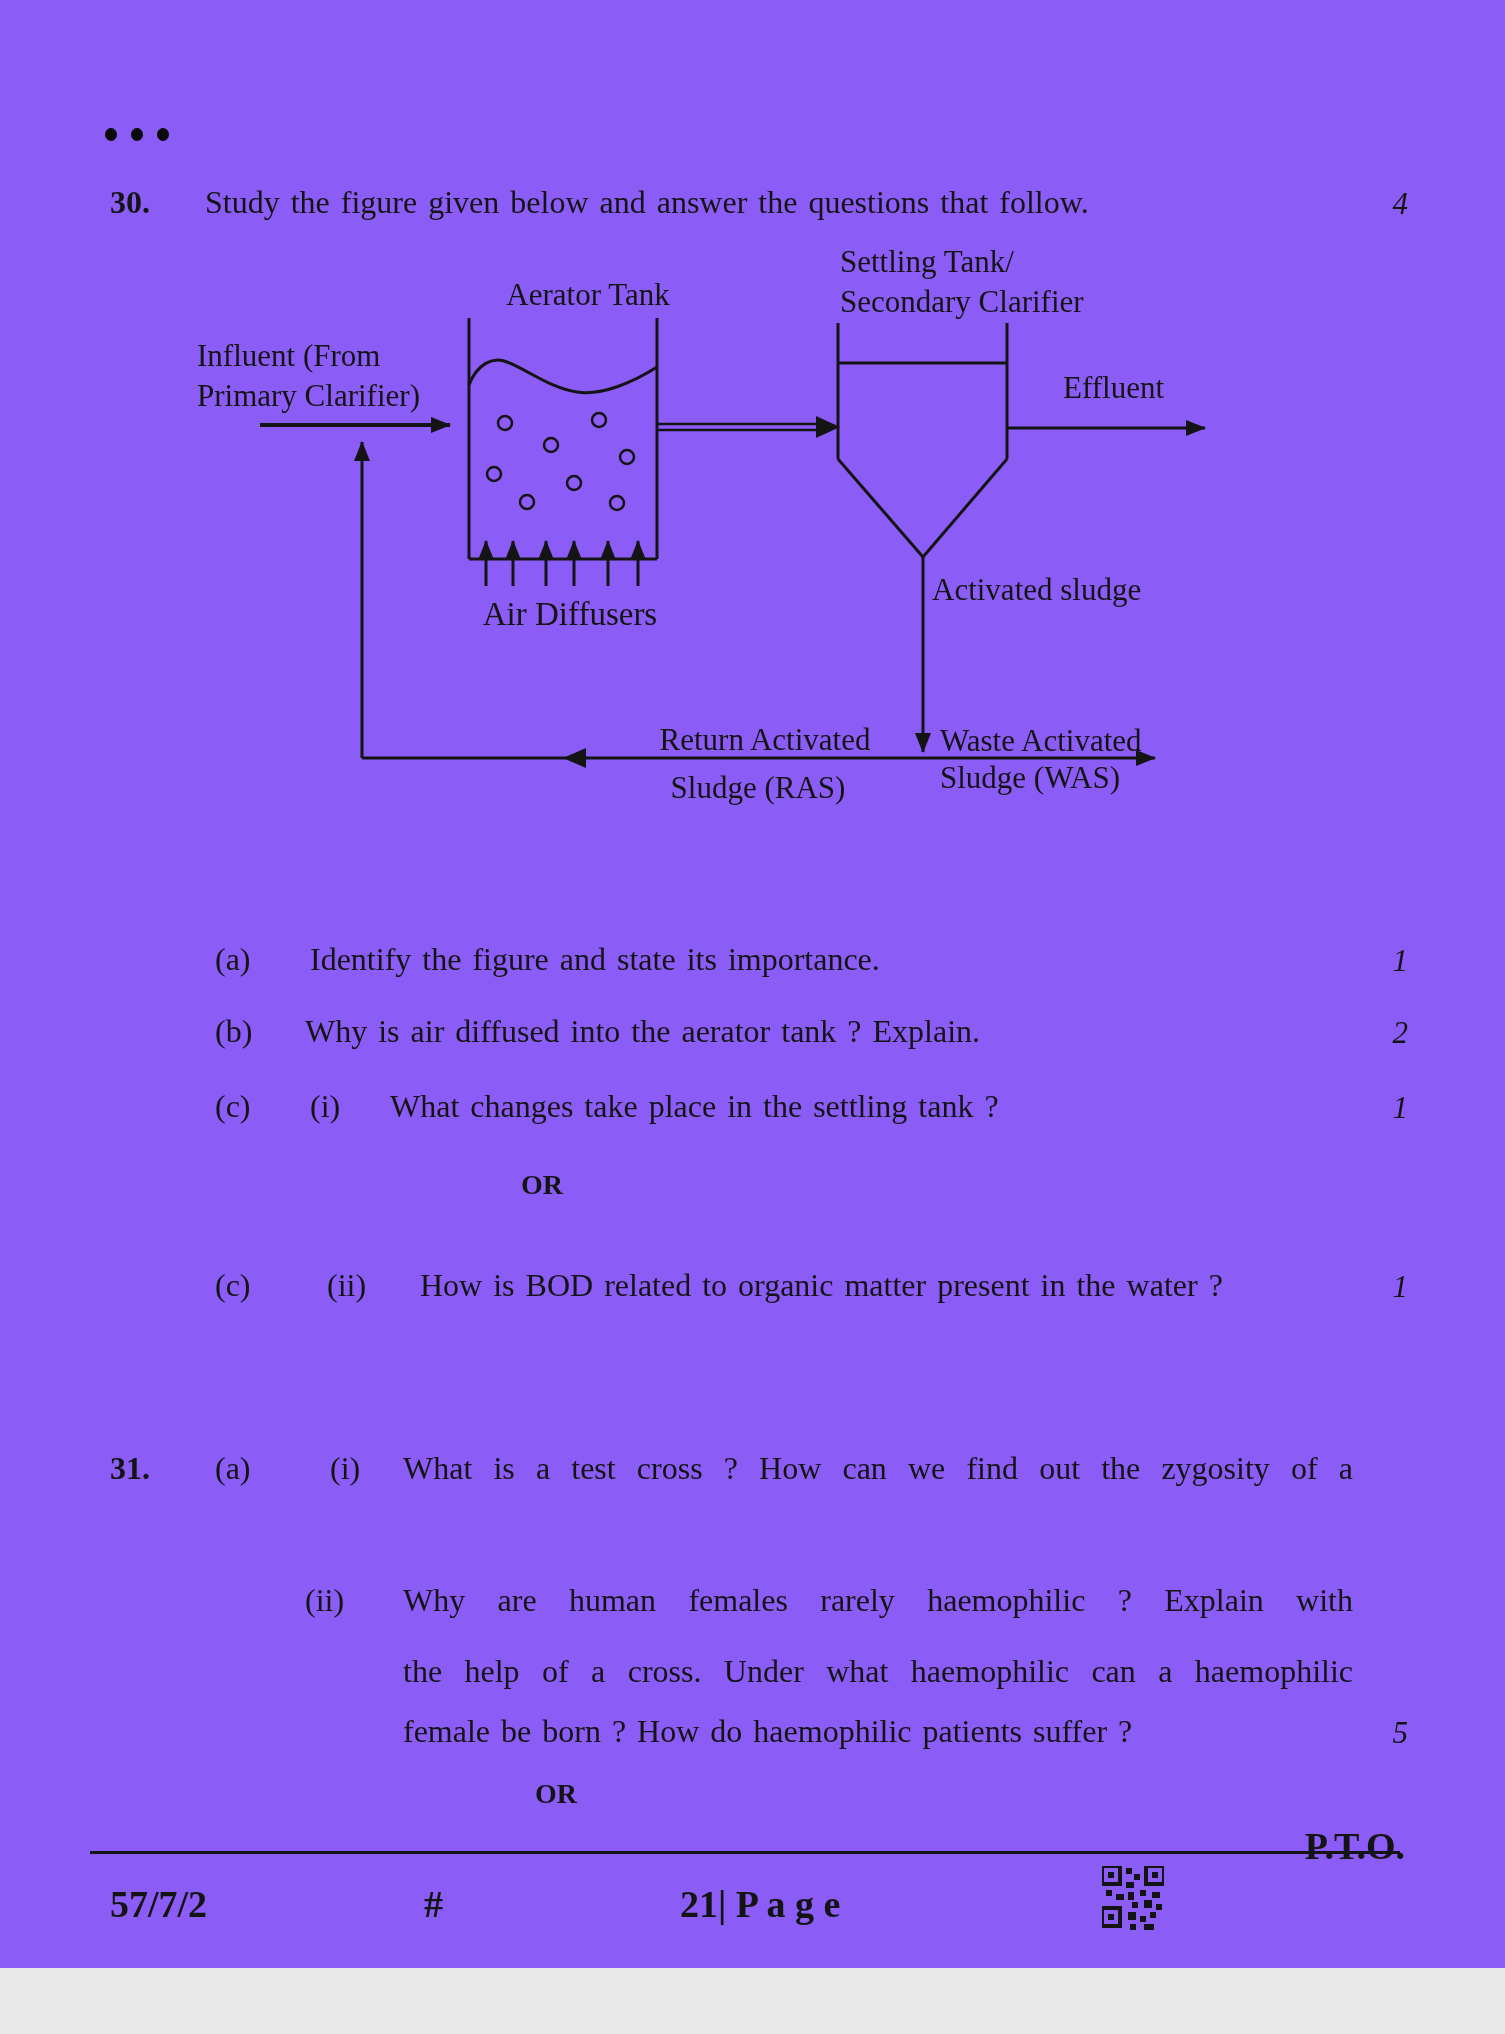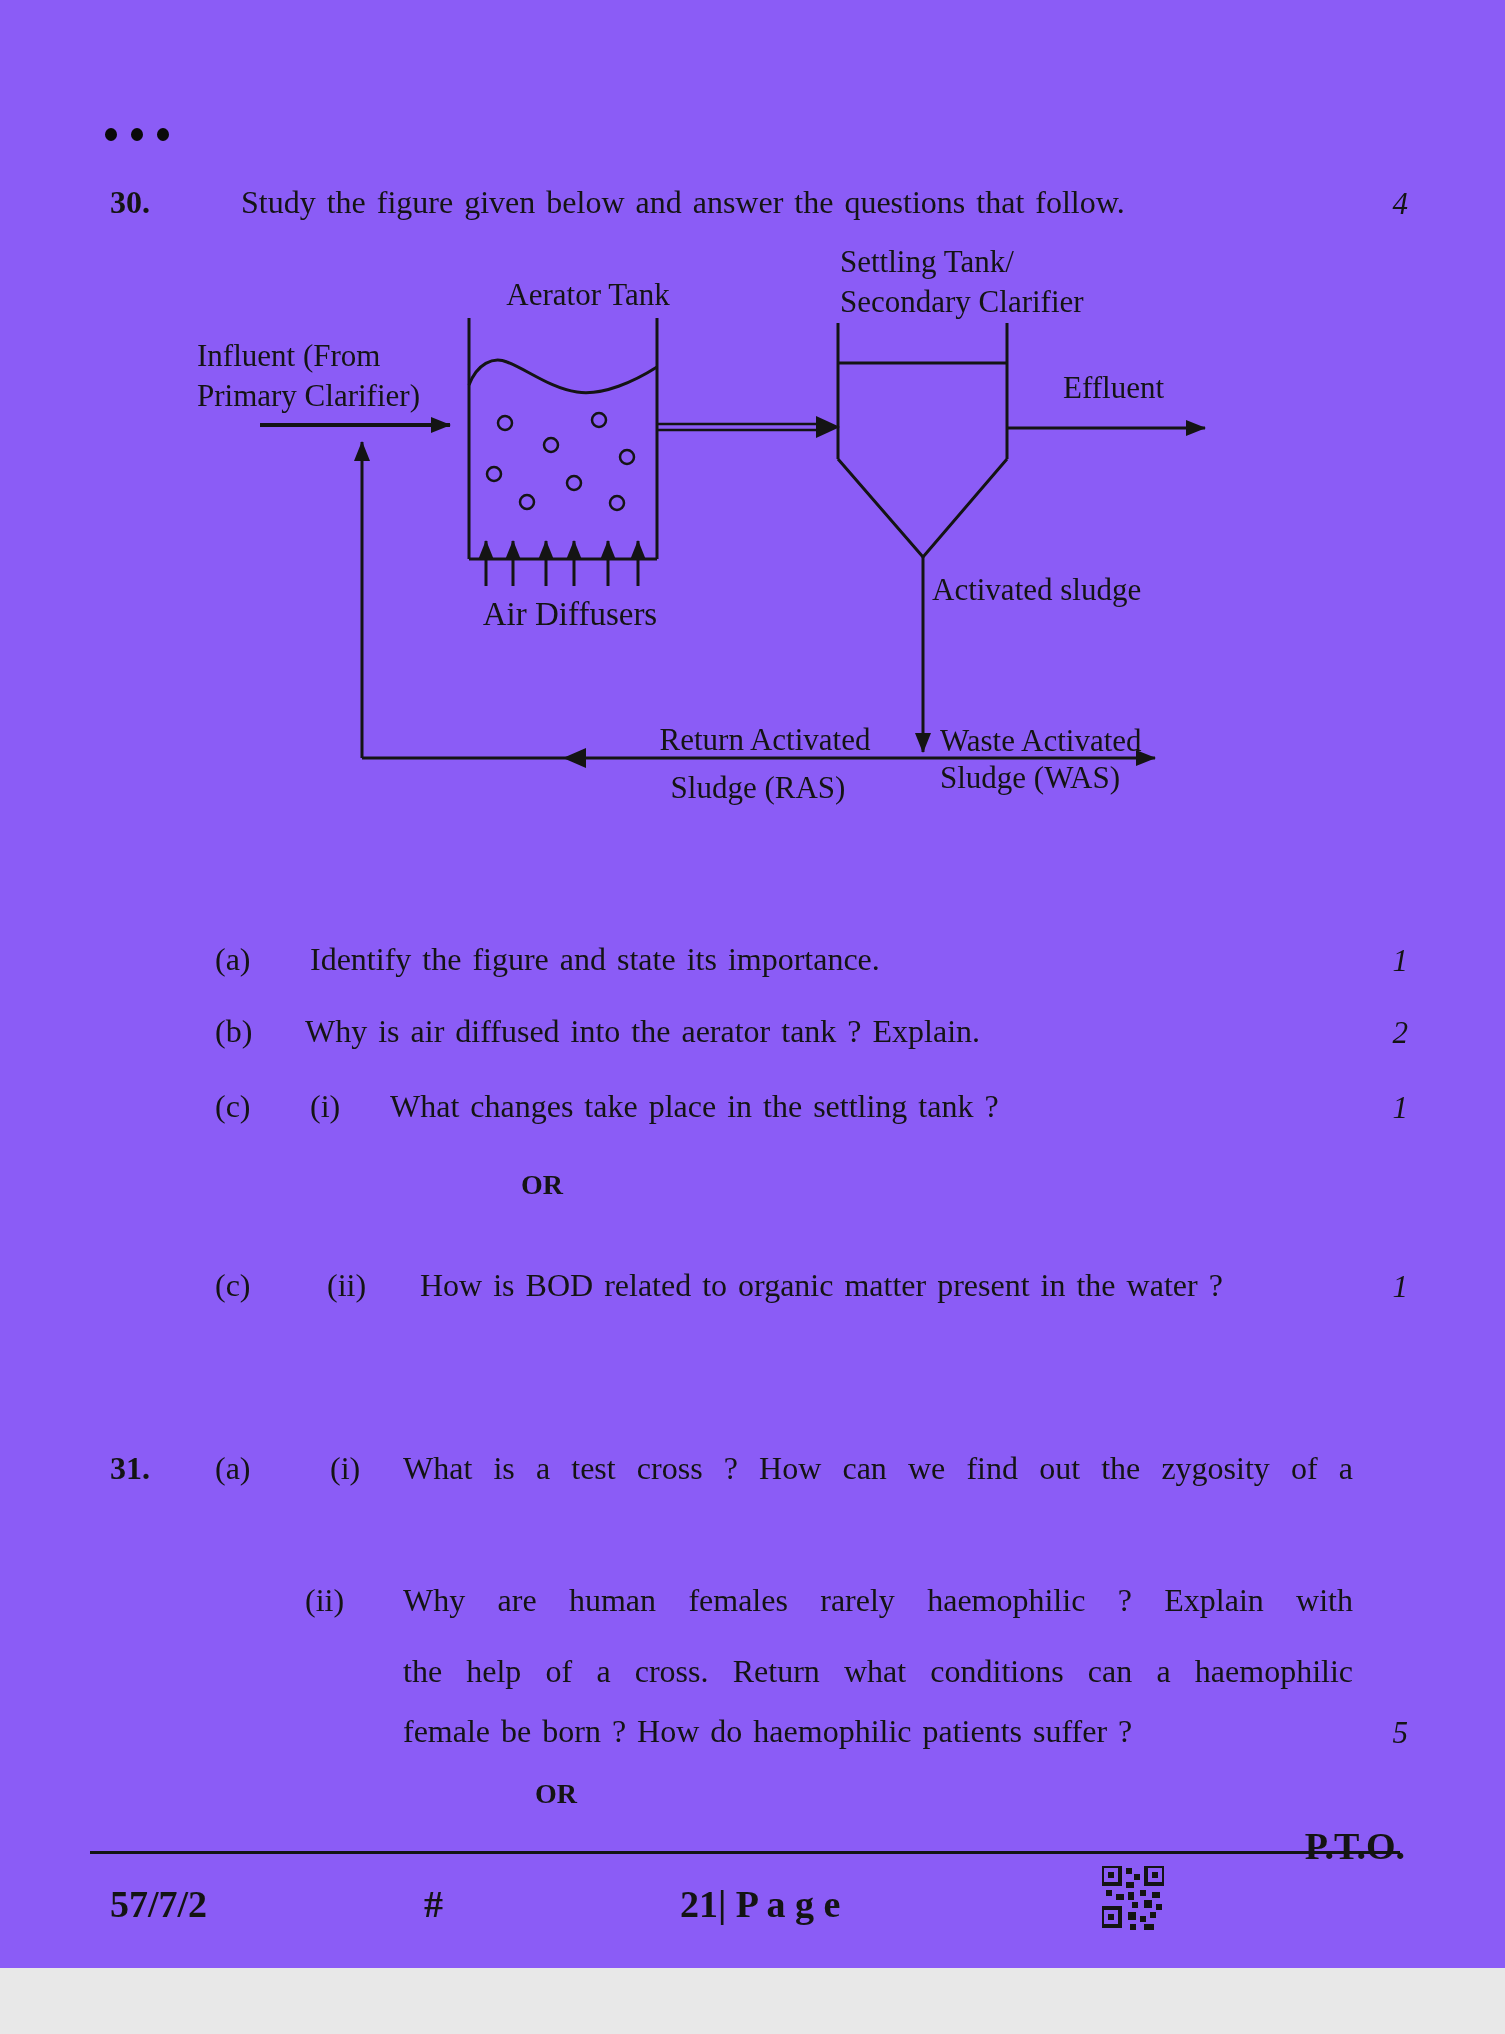--- a/index.html
+++ b/index.html
@@ -39,21 +39,21 @@
 <div class="page">
 
   <div class="dots">
     <span></span>
     <span></span>
     <span></span>
   </div>
 
   <div class="abs body-text" style="top:184px;left:0;width:1505px;">
     <span class="abs bold" style="left:110px;">30.</span>
-    <span class="abs" style="left:205px;margin-left:36px;">Study the figure given below and answer the questions that follow.</span>
+    <span class="abs" style="left:205px;">Study the figure given below and answer the questions that follow.</span>
     <span class="mark" style="top:2px;">4</span>
   </div>
 
   <svg class="abs" style="top:230px;left:0;" width="1505" height="620" viewBox="0 230 1505 620">
     <defs>
       <marker id="ah" markerUnits="userSpaceOnUse" markerWidth="24" markerHeight="20" refX="19" refY="9" orient="auto">
         <path d="M0,1 L20,9 L0,17 z" fill="#141414"></path>
       </marker>
     </defs>
     <g stroke="#141414" stroke-width="3" fill="none">
@@ -153,21 +153,21 @@
     <span class="abs" style="left:330px;">(i)</span>
     <span class="abs just" style="left:403px;">What is a test cross ? How can we find out the zygosity of a</span>
   </div>
 
 
   <div class="abs body-text" style="top:1582px;left:0;width:1505px;">
     <span class="abs" style="left:305px;">(ii)</span>
     <span class="abs just" style="left:403px;">Why are human females rarely haemophilic ? Explain with</span>
   </div>
 
-  <div class="abs body-text just" style="top:1653px;left:403px;">the help of a cross. Return what conditions can a haemophilic</div>
+  <div class="abs body-text just" style="top:1653px;left:403px;">the help of a cross. Under what haemophilic can a haemophilic</div>
 
   <div class="abs body-text" style="top:1713px;left:0;width:1505px;">
     <span class="abs" style="left:403px;">female be born ? How do haemophilic patients suffer ?</span>
     <span class="mark" style="top:2px;">5</span>
   </div>
 
   <div class="abs or-label" style="top:1778px;left:535px;">OR</div>
 
   <div class="rule"></div>
 

